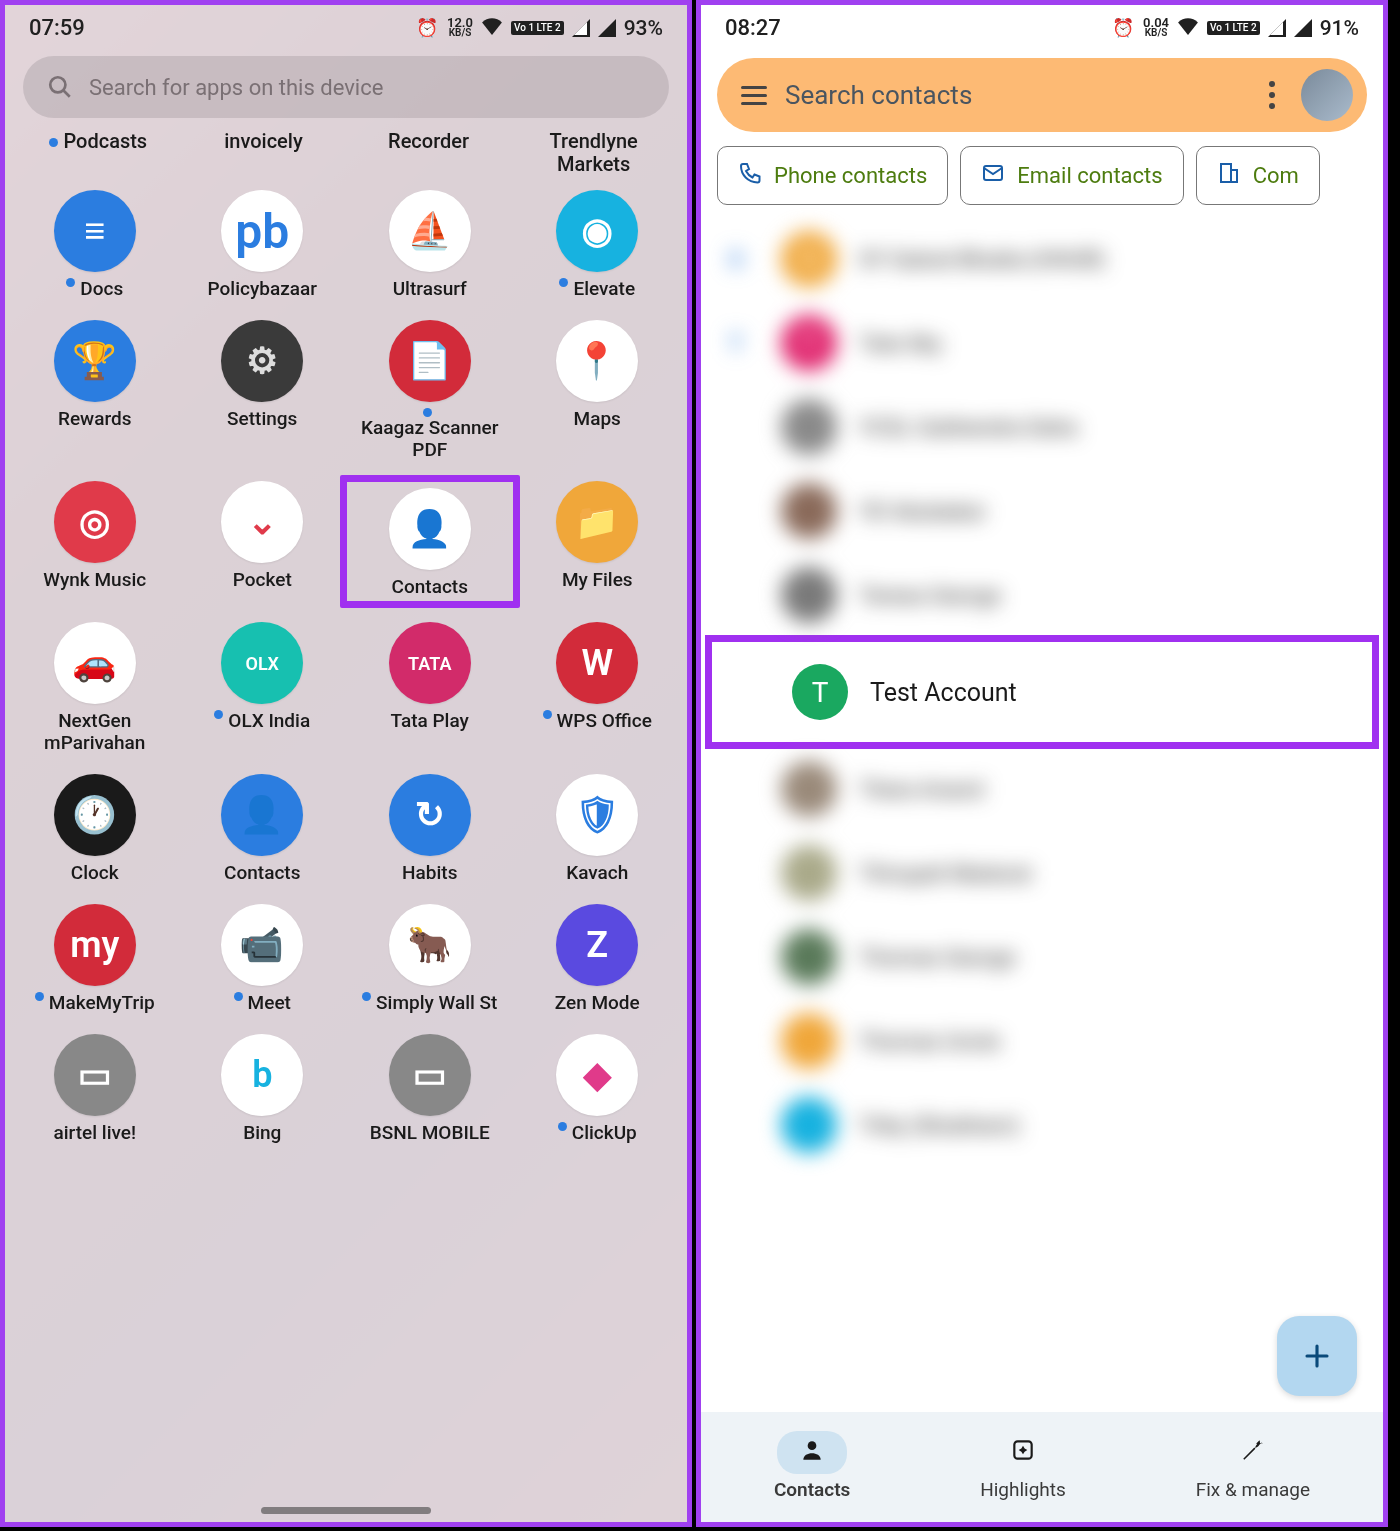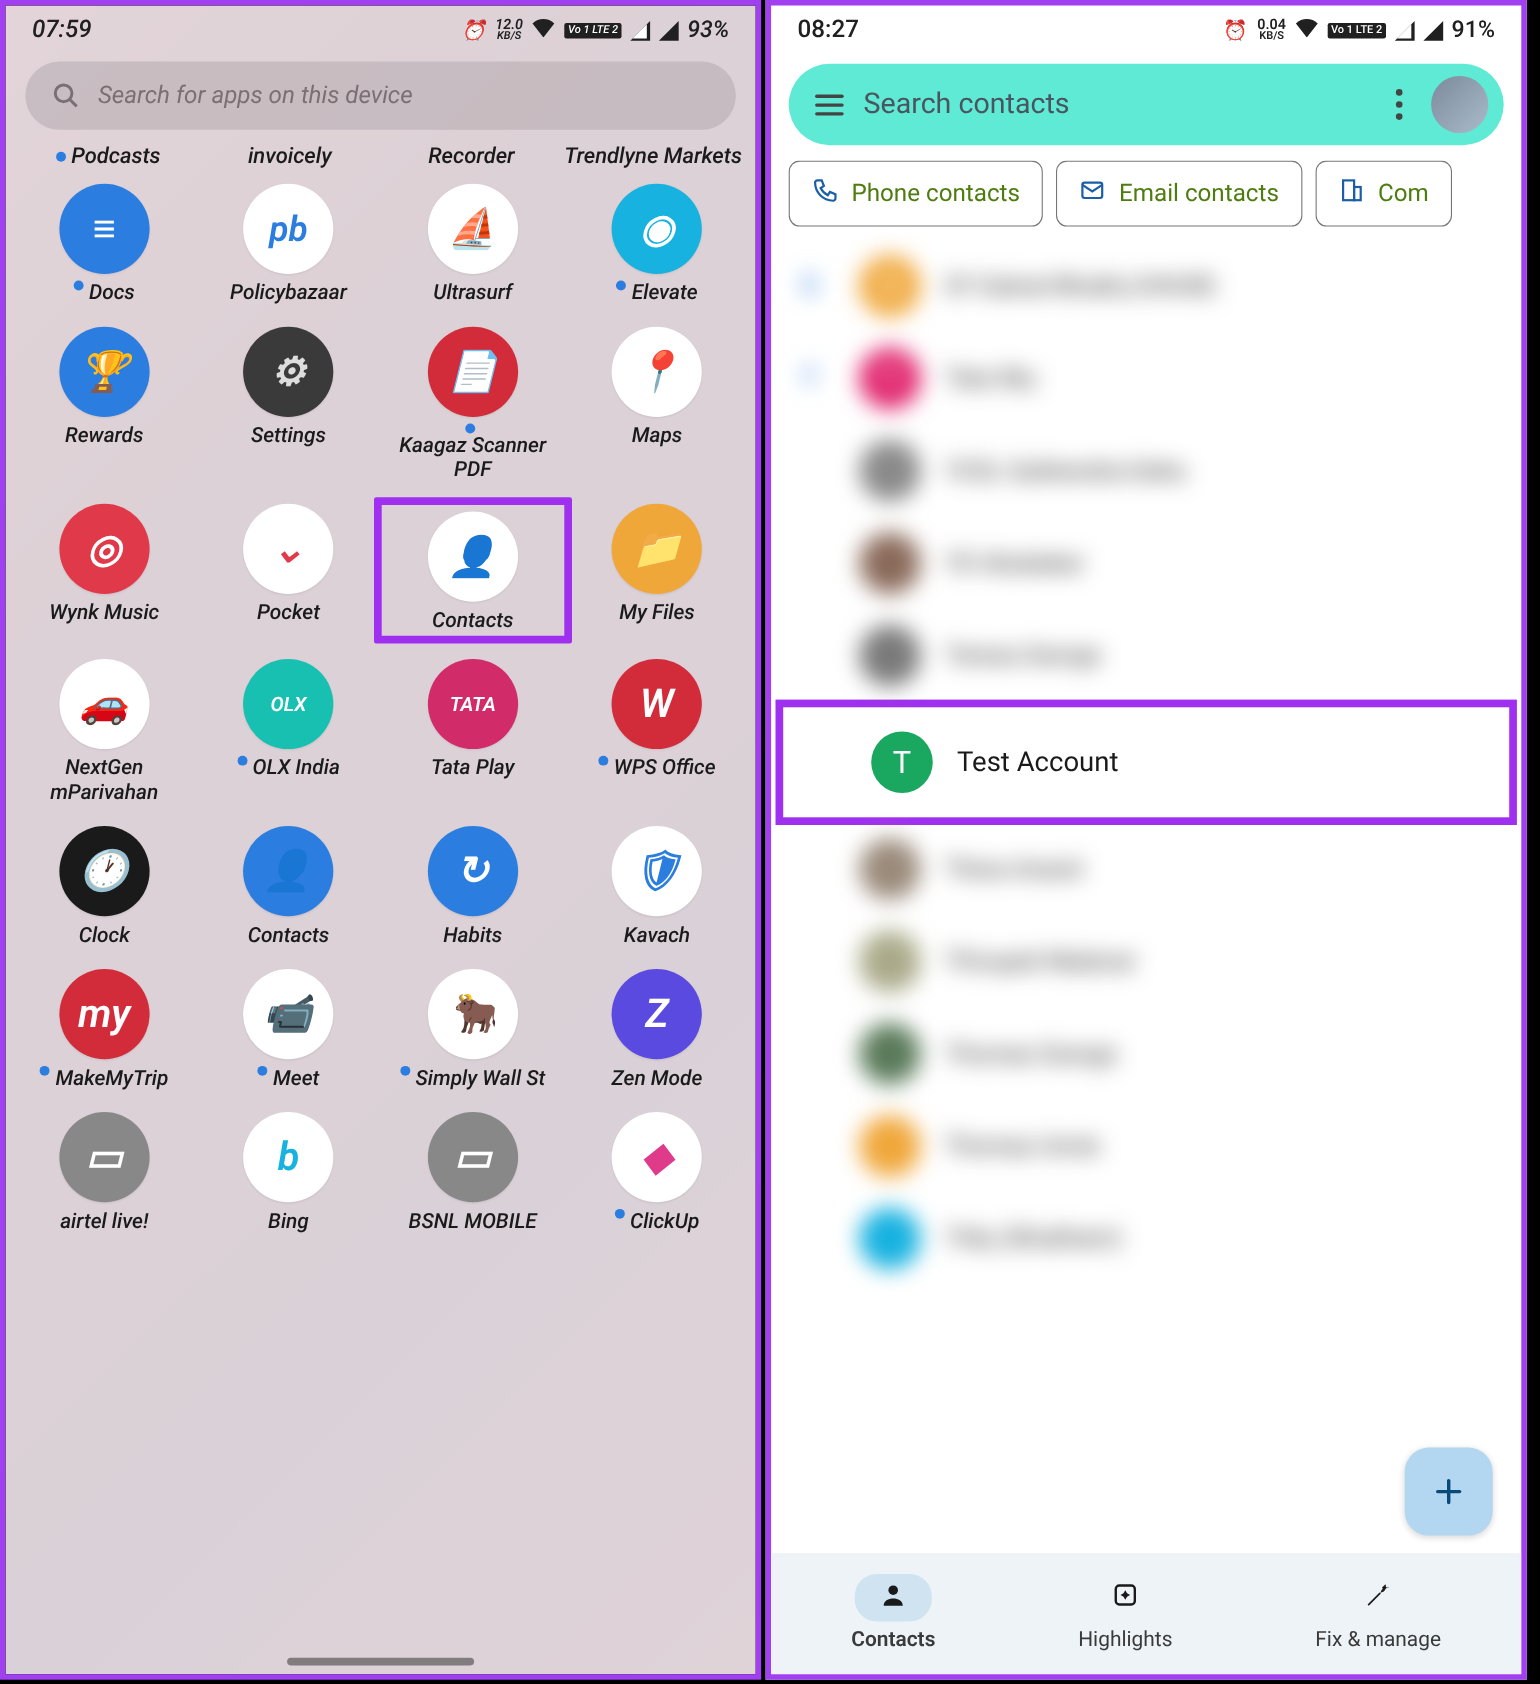--- a/index.html
+++ b/index.html
@@ -14,21 +14,20 @@
   .phone {
     width: 692px;
     height: 1527px;
     border: 5px solid #a040f0;
     position: relative;
     overflow: hidden;
   }
   .phone.left {
     background: linear-gradient(135deg, #6b3a3a 0%, #2a1515 30%, #1a1a2a 70%, #4a2a2a 100%);
     margin-right: 4px;
-    font-style: italic;
   }
   .phone.left::after {
     content: "";
     position: absolute; inset: 0;
     background: rgba(240,230,235,0.9);
     z-index: 0;
   }
   .phone.right {
     background: #ffffff;
   }
@@ -129,21 +128,21 @@
   .navpill {
     position: absolute; bottom: 8px; left: 50%; transform: translateX(-50%);
     width: 170px; height: 7px; border-radius: 4px; background: #444; opacity:.6; z-index:3;
   }
 
   
   .g-search {
     margin: 12px 16px 14px;
     height: 74px;
     border-radius: 37px;
-    background: #5eead4;
+    background: #fdba74;
     display:flex;
     align-items:center;
     padding: 0 14px 0 24px;
     gap: 18px;
   }
   .g-search .menu3 { display:flex; flex-direction:column; gap:5px;}
   .g-search .menu3 span{ width:26px;height:3px;background:#444;border-radius:2px;}
   .g-search .placeholder { flex:1; color:#4a5560; font-size:26px; }
   .g-search .kebab { display:flex; flex-direction:column; gap:5px; padding:0 8px;}
   .g-search .kebab span{width:6px;height:6px;border-radius:50%;background:#444;}
@@ -249,21 +248,21 @@
       <div class="titem"><span>Recorder</span></div>
       <div class="titem"><span>Trendlyne Markets</span></div>
     </div>
 
   <div class="grid" id="app-grid">
       <div class="app">
         <div class="circle" style="background:#2b7de0;color:#fff;font-size:36px;">≡</div>
         <div class="label"><span class="dot"></span>Docs</div>
       </div>
       <div class="app">
-        <div class="circle" style="background:#ffffff;color:#2b7de0;font-size:32px;">pb</div>
+        <div class="circle" style="background:#ffffff;color:#2b7de0;font-size:48px;">pb</div>
         <div class="label">Policybazaar</div>
       </div>
       <div class="app">
         <div class="circle" style="background:#ffffff;color:#e08a2b;font-size:36px;">⛵</div>
         <div class="label">Ultrasurf</div>
       </div>
       <div class="app">
         <div class="circle" style="background:#17b2e0;color:#fff;font-size:36px;">◉</div>
         <div class="label"><span class="dot"></span>Elevate</div>
       </div>

